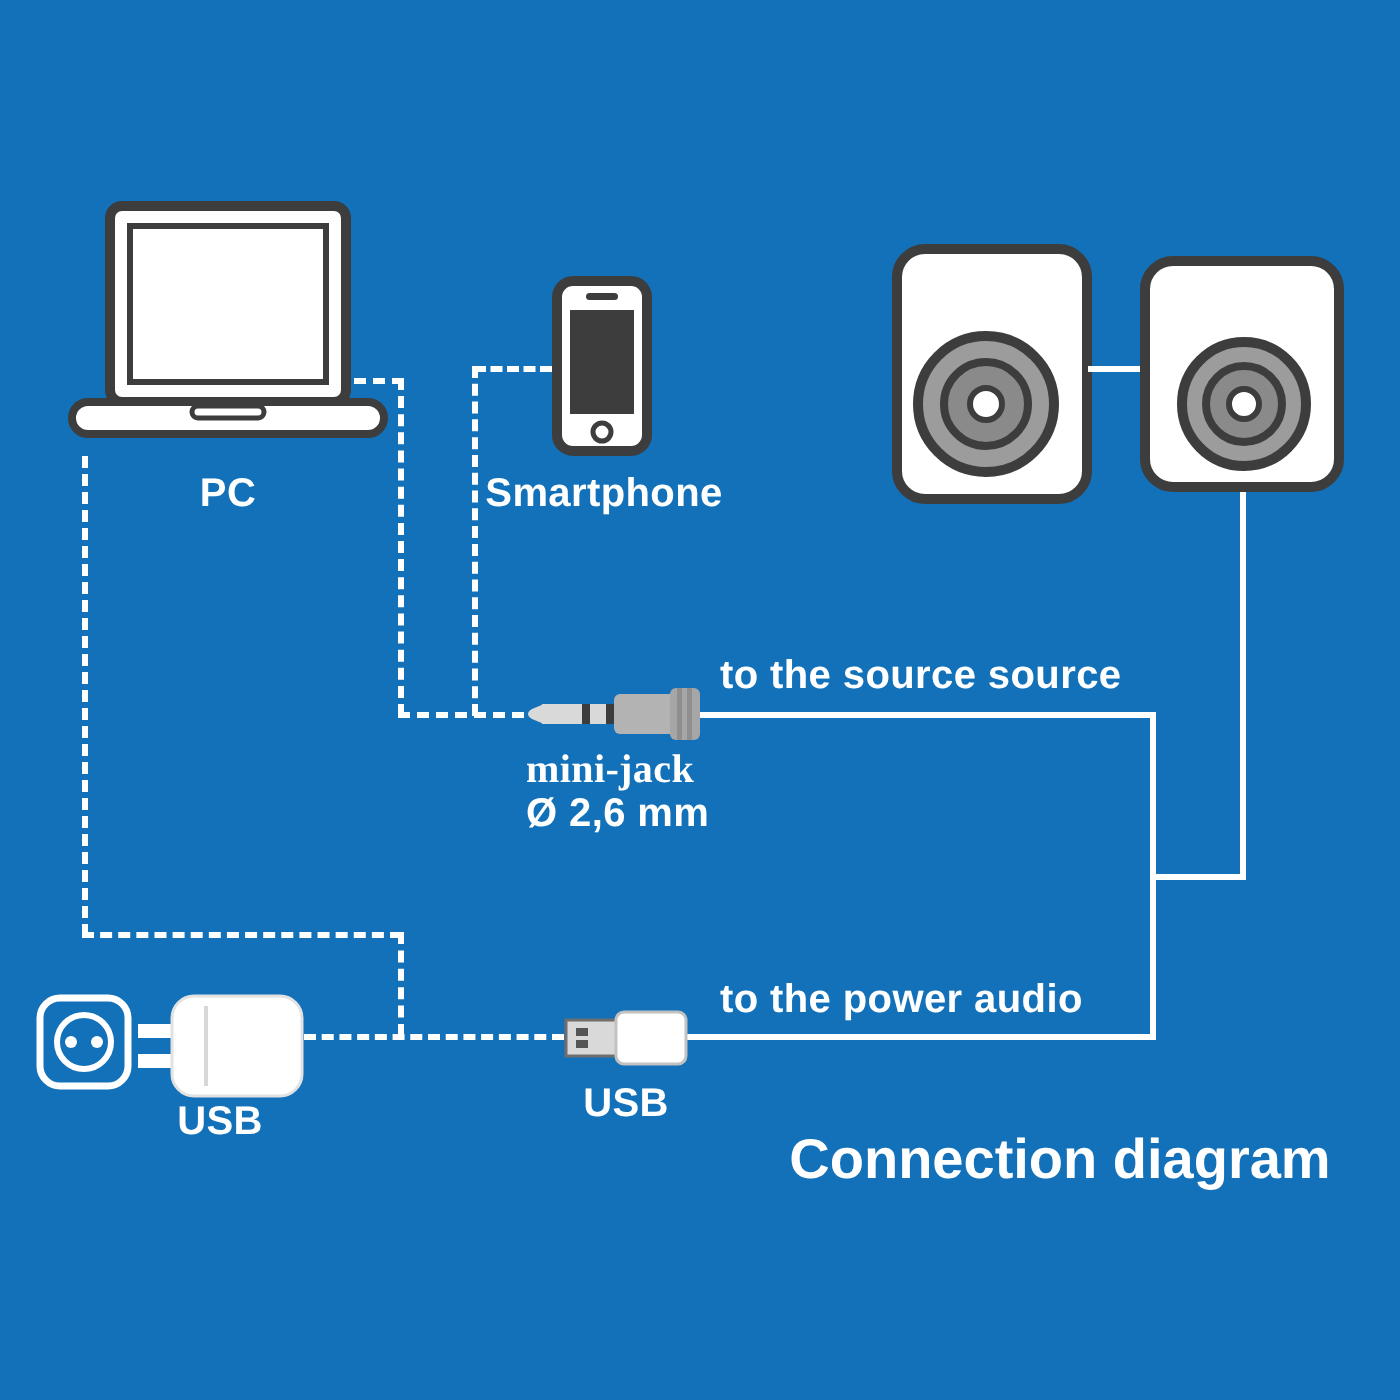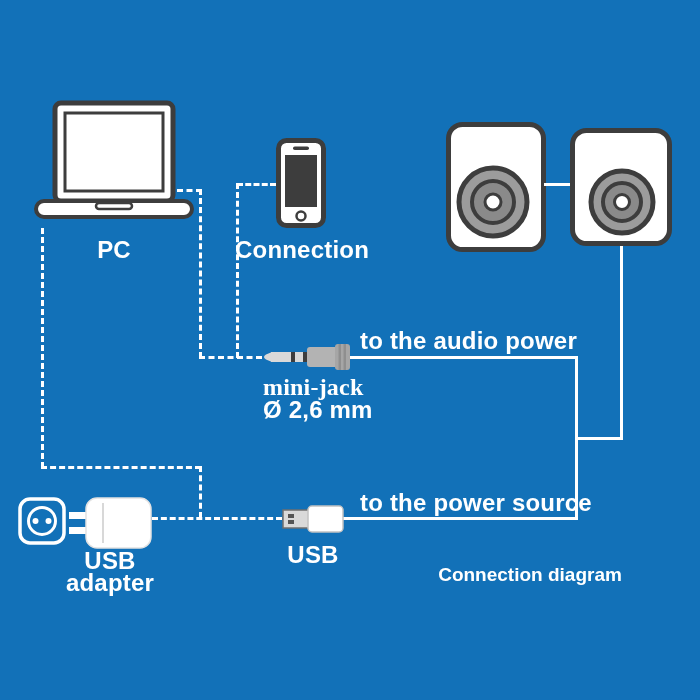--- a/index.html
+++ b/index.html
@@ -6,29 +6,29 @@
   #canvas{
     position:relative;
     width:700px;height:700px;
     background:#1271b8;
     overflow:hidden;
     font-family:"Liberation Sans", sans-serif;
   }
   .label{
     position:absolute;
     color:#ffffff;
-    font-size:24px;
+    font-size:20px;
     font-weight:600;
     letter-spacing:.2px;
   }
   .center{text-align:center;}
   .title{
     position:absolute;
     color:#ffffff;
-    font-size:19px;
+    font-size:28px;
     font-weight:600;
     text-align:center;
   }
   .icon{position:absolute;}
   .icon svg{display:block;width:100%;height:100%;}
   .hline,.vline{position:absolute;}
   .hline.dashed{border-top:3px dashed #ffffff;}
   .vline.dashed{border-left:3px dashed #ffffff;}
   .hline.solid{border-top:3px solid #ffffff;}
   .vline.solid{border-left:3px solid #ffffff;}
@@ -49,21 +49,21 @@
   <div class="label center" style="left:33px;top:236px;width:162px;">PC</div>
 
   <div class="icon" style="left:276px;top:138px;width:50px;height:90px;">
     <svg viewBox="0 0 50 90">
       <rect x="2.5" y="2.5" width="45" height="85" rx="8" fill="#fff" stroke="#3d3d3d" stroke-width="5"></rect>
       <rect x="9" y="17" width="32" height="52" fill="#3d3d3d"></rect>
       <rect x="17" y="8.5" width="16" height="3.5" rx="1.75" fill="#3d3d3d"></rect>
       <circle cx="25" cy="78" r="4.5" fill="#fff" stroke="#3d3d3d" stroke-width="2.5"></circle>
     </svg>
   </div>
-  <div class="label center" style="left:226px;top:236px;width:152px;">Connection</div>
+  <div class="label center" style="left:226px;top:236px;width:152px;">Smartphone</div>
 
   <div class="icon" style="left:446px;top:122px;width:100px;height:130px;">
     <svg viewBox="0 0 100 130">
       <rect x="2.5" y="2.5" width="95" height="125" rx="14" fill="#fff" stroke="#3d3d3d" stroke-width="5"></rect>
       <circle cx="47" cy="80" r="34" fill="#9c9c9c" stroke="#3d3d3d" stroke-width="5"></circle>
       <circle cx="47" cy="80" r="21" fill="#8a8a8a" stroke="#3d3d3d" stroke-width="4"></circle>
       <circle cx="47" cy="80" r="8" fill="#fff" stroke="#3d3d3d" stroke-width="3"></circle>
     </svg>
   </div>
   <div class="hline solid" style="top:183px;left:544px;width:28px;"></div>
@@ -101,50 +101,49 @@
       <rect x="33" y="8" width="8" height="10" fill="#d9d9d9"></rect>
       <rect x="41" y="8" width="4" height="10" fill="#3d3d3d"></rect>
       <rect x="45" y="3" width="31" height="20" rx="3" fill="#b3b3b3"></rect>
       <rect x="73" y="0" width="15" height="26" rx="3" fill="#a6a6a6"></rect>
       <rect x="76.5" y="0" width="2.5" height="26" fill="#8f8f8f"></rect>
       <rect x="81.5" y="0" width="2.5" height="26" fill="#8f8f8f"></rect>
     </svg>
   </div>
   <div class="label" style="left:263px;top:374px;font-family:Liberation Serif, serif;">mini-jack</div>
   <div class="label" style="left:263px;top:396px;">Ø 2,6 mm</div>
-  <div class="label" style="left:360px;top:327px;">to the audio power</div>
+  <div class="label" style="left:360px;top:327px;">to the source source</div>
 
   <div class="icon" style="left:18px;top:497px;width:48px;height:48px;">
     <svg viewBox="0 0 48 48">
       <rect x="2" y="2" width="44" height="44" rx="10" fill="none" stroke="#ffffff" stroke-width="3.5"></rect>
       <circle cx="24" cy="24" r="13.5" fill="none" stroke="#ffffff" stroke-width="3"></circle>
       <circle cx="17.5" cy="24" r="3" fill="#ffffff"></circle>
       <circle cx="30.5" cy="24" r="3" fill="#ffffff"></circle>
     </svg>
   </div>
 
   <div class="icon" style="left:68px;top:497px;width:84px;height:52px;">
     <svg viewBox="0 0 84 52">
       <rect x="1" y="15" width="19" height="7" fill="#ffffff"></rect>
       <rect x="1" y="30" width="19" height="7" fill="#ffffff"></rect>
       <rect x="18" y="1" width="65" height="50" rx="11" fill="#ffffff" stroke="#e2e2e2" stroke-width="1.5"></rect>
       <line x1="35" y1="6" x2="35" y2="46" stroke="#d8d8d8" stroke-width="2"></line>
     </svg>
   </div>
   <div class="label center" style="left:62px;top:550px;width:96px;line-height:22px;">
     <div>USB</div>
-    <div>adapter</div>
   </div>
 
   <div class="icon" style="left:282px;top:505px;width:62px;height:28px;">
     <svg viewBox="0 0 62 28">
       <rect x="1" y="5" width="26" height="18" fill="#d9d9d9" stroke="#6f6f6f" stroke-width="1.5"></rect>
       <rect x="6" y="9" width="6" height="4" fill="#555555"></rect>
       <rect x="6" y="15" width="6" height="4" fill="#555555"></rect>
       <rect x="26" y="1" width="35" height="26" rx="4" fill="#ffffff" stroke="#c2c2c2" stroke-width="1.5"></rect>
     </svg>
   </div>
   <div class="label center" style="left:282px;top:541px;width:62px;">USB</div>
-  <div class="label" style="left:360px;top:489px;">to the power source</div>
+  <div class="label" style="left:360px;top:489px;">to the power audio</div>
 
   <div class="title" style="left:370px;top:564px;width:320px;">Connection diagram</div>
 
 </div>
 
 </body></html>

